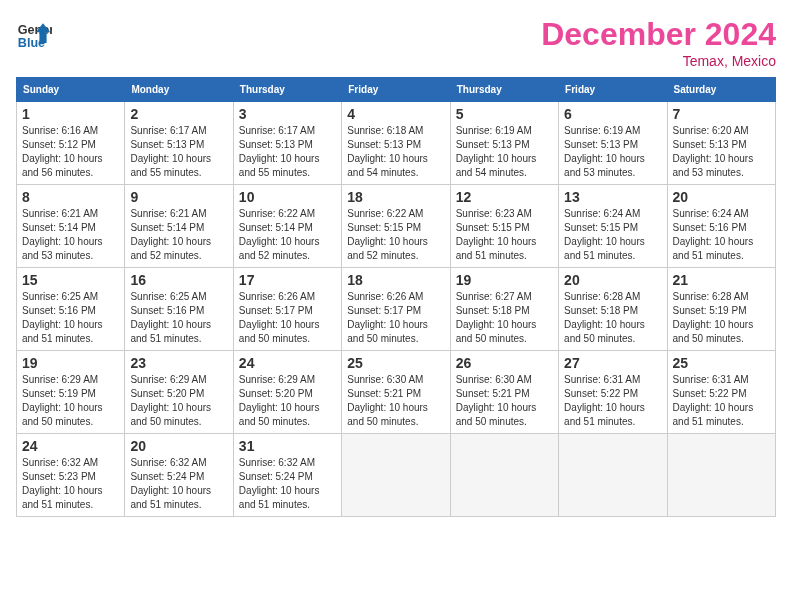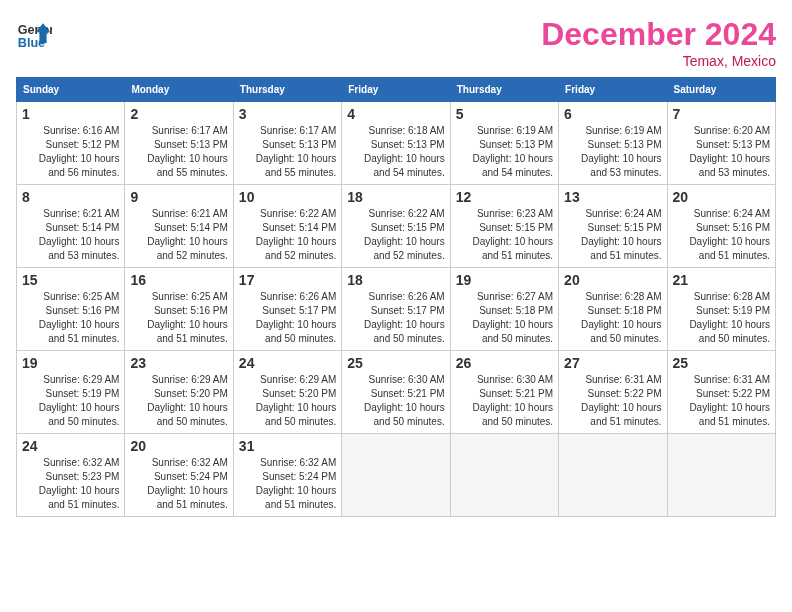--- a/index.html
+++ b/index.html
@@ -69,21 +69,20 @@
     .day-number {
       font-size: 14px;
       font-weight: bold;
       margin-bottom: 2px;
       display: block;
     }
     .day-info {
       font-size: 10px;
       line-height: 1.4;
       color: #333;
-      text-align: right;
     }
   </style>
 </head>
 <body>
 
 <div class="header">
   <div class="logo">
     <svg class="logo-icon" viewBox="0 0 40 40">
       <text x="2" y="20" font-size="14" font-weight="bold" fill="#333">General</text>
       <text x="2" y="34" font-size="14" font-weight="bold" fill="#1a6aab">Blue</text>

